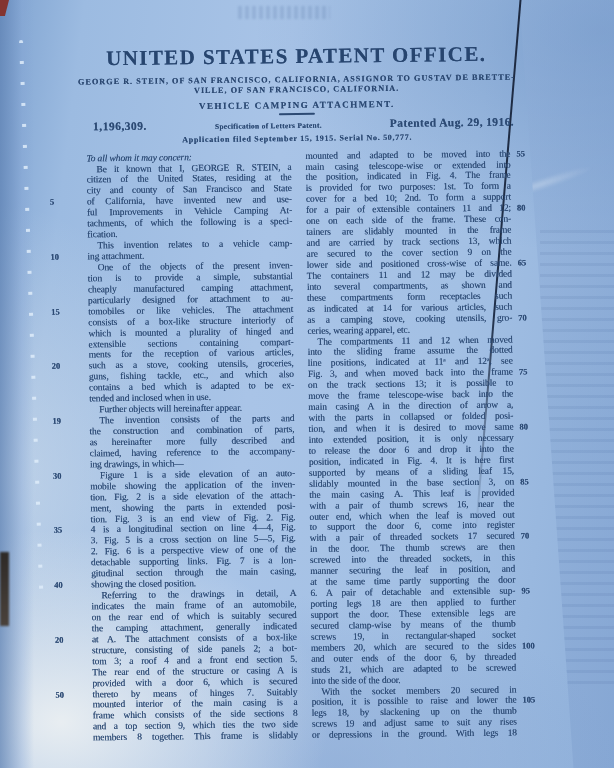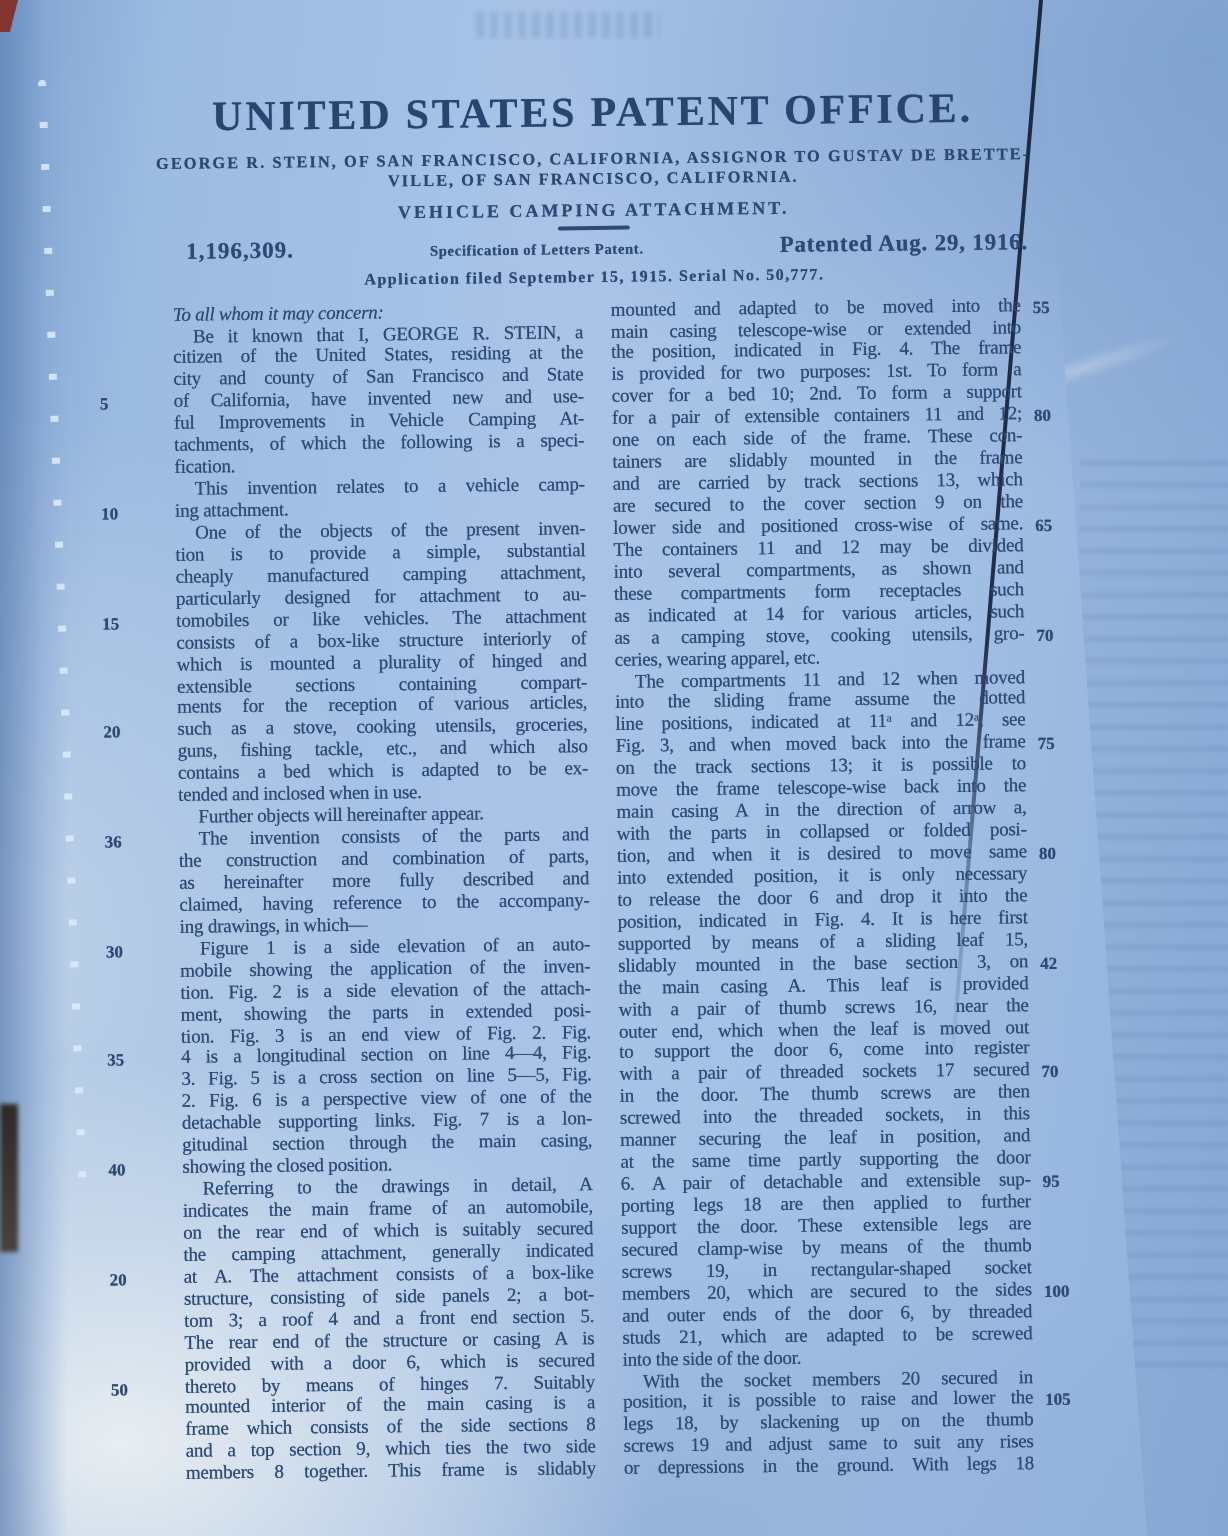--- a/index.html
+++ b/index.html
@@ -147,21 +147,21 @@
           <div class="tline"><span class="lnum">15</span><span class="ltxt">tomobiles or like vehicles.  The attachment</span></div>
           <div class="tline"><span class="lnum"></span><span class="ltxt">consists of a box-like structure interiorly of</span></div>
           <div class="tline"><span class="lnum"></span><span class="ltxt">which is mounted a plurality of hinged and</span></div>
           <div class="tline"><span class="lnum"></span><span class="ltxt">extensible sections containing compart-</span></div>
           <div class="tline"><span class="lnum"></span><span class="ltxt">ments for the reception of various articles,</span></div>
           <div class="tline"><span class="lnum">20</span><span class="ltxt">such as a stove, cooking utensils, groceries,</span></div>
           <div class="tline"><span class="lnum"></span><span class="ltxt">guns, fishing tackle, etc., and which also</span></div>
           <div class="tline"><span class="lnum"></span><span class="ltxt">contains a bed which is adapted to be ex-</span></div>
           <div class="tline pend"><span class="lnum"></span><span class="ltxt">tended and inclosed when in use.</span></div>
           <div class="tline ind pend"><span class="lnum"></span><span class="ltxt">Further objects will hereinafter appear.</span></div>
-          <div class="tline ind"><span class="lnum">36</span><span class="ltxt">The invention consists of the parts and</span></div>
+          <div class="tline ind"><span class="lnum">19</span><span class="ltxt">The invention consists of the parts and</span></div>
           <div class="tline"><span class="lnum"></span><span class="ltxt">the construction and combination of parts,</span></div>
           <div class="tline"><span class="lnum"></span><span class="ltxt">as hereinafter more fully described and</span></div>
           <div class="tline"><span class="lnum"></span><span class="ltxt">claimed, having reference to the accompany-</span></div>
           <div class="tline pend"><span class="lnum"></span><span class="ltxt">ing drawings, in which—</span></div>
           <div class="tline ind"><span class="lnum">30</span><span class="ltxt">Figure 1 is a side elevation of an auto-</span></div>
           <div class="tline"><span class="lnum"></span><span class="ltxt">mobile showing the application of the inven-</span></div>
           <div class="tline"><span class="lnum"></span><span class="ltxt">tion.  Fig. 2 is a side elevation of the attach-</span></div>
           <div class="tline"><span class="lnum"></span><span class="ltxt">ment, showing the parts in extended posi-</span></div>
           <div class="tline"><span class="lnum"></span><span class="ltxt">tion.  Fig. 3 is an end view of Fig. 2.  Fig.</span></div>
           <div class="tline"><span class="lnum">35</span><span class="ltxt">4 is a longitudinal section on line 4—4, Fig.</span></div>
@@ -209,21 +209,21 @@
           <div class="tline"><span class="lnum">75</span><span class="ltxt">Fig. 3, and when moved back into the frame</span></div>
           <div class="tline"><span class="lnum"></span><span class="ltxt">on the track sections 13; it is possible to</span></div>
           <div class="tline"><span class="lnum"></span><span class="ltxt">move the frame telescope-wise back into the</span></div>
           <div class="tline"><span class="lnum"></span><span class="ltxt">main casing A in the direction of arrow a,</span></div>
           <div class="tline"><span class="lnum"></span><span class="ltxt">with the parts in collapsed or folded posi-</span></div>
           <div class="tline"><span class="lnum">80</span><span class="ltxt">tion, and when it is desired to move same</span></div>
           <div class="tline"><span class="lnum"></span><span class="ltxt">into extended position, it is only necessary</span></div>
           <div class="tline"><span class="lnum"></span><span class="ltxt">to release the door 6 and drop it into the</span></div>
           <div class="tline"><span class="lnum"></span><span class="ltxt">position, indicated in Fig. 4.  It is here first</span></div>
           <div class="tline"><span class="lnum"></span><span class="ltxt">supported by means of a sliding leaf 15,</span></div>
-          <div class="tline"><span class="lnum">42</span><span class="ltxt">slidably mounted in the base section 3, on</span></div>
+          <div class="tline"><span class="lnum">85</span><span class="ltxt">slidably mounted in the base section 3, on</span></div>
           <div class="tline"><span class="lnum"></span><span class="ltxt">the main casing A.  This leaf is provided</span></div>
           <div class="tline"><span class="lnum"></span><span class="ltxt">with a pair of thumb screws 16, near the</span></div>
           <div class="tline"><span class="lnum"></span><span class="ltxt">outer end, which when the leaf is moved out</span></div>
           <div class="tline"><span class="lnum"></span><span class="ltxt">to support the door 6, come into register</span></div>
           <div class="tline"><span class="lnum">70</span><span class="ltxt">with a pair of threaded sockets 17 secured</span></div>
           <div class="tline"><span class="lnum"></span><span class="ltxt">in the door.  The thumb screws are then</span></div>
           <div class="tline"><span class="lnum"></span><span class="ltxt">screwed into the threaded sockets, in this</span></div>
           <div class="tline"><span class="lnum"></span><span class="ltxt">manner securing the leaf in position, and</span></div>
           <div class="tline"><span class="lnum"></span><span class="ltxt">at the same time partly supporting the door</span></div>
           <div class="tline"><span class="lnum">95</span><span class="ltxt">6.  A pair of detachable and extensible sup-</span></div>

